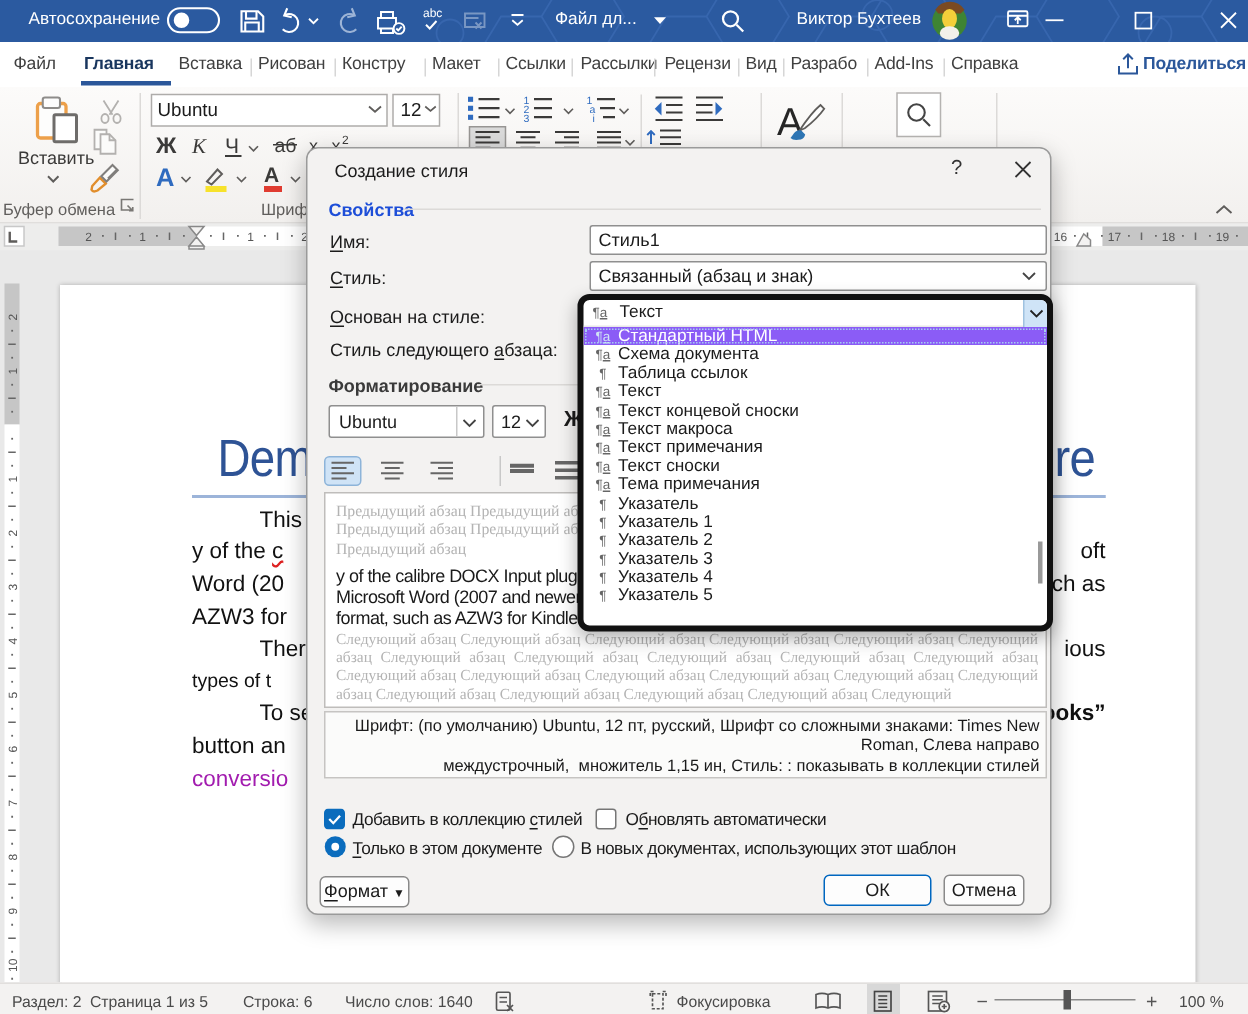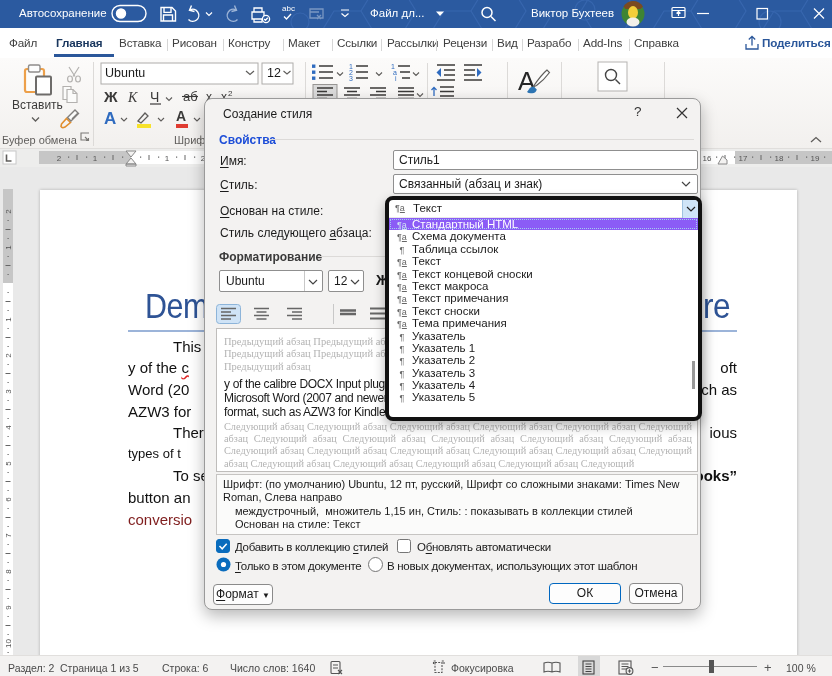--- a/index.html
+++ b/index.html
@@ -432,21 +432,21 @@
     <div class="abs" style="left:698px;top:163px;width:39px;height:1.5px;background:#9cb4d9;"></div>
     <div id="bodytext">
       <div class="abs" style="left:173px;top:170.5px;font-size:15px;color:#111;">This</div>
       <div class="abs" style="left:128px;top:192px;font-size:15px;color:#111;">y of the <span style="text-decoration:underline wavy #d22;text-decoration-skip-ink:none;">c</span></div>
       <div class="abs" style="left:128px;top:213.5px;font-size:15px;color:#111;">Word (20</div>
       <div class="abs" style="left:128px;top:235.5px;font-size:15px;color:#111;">AZW3 for</div>
       <div class="abs" style="left:173px;top:256.5px;font-size:15px;color:#111;">Ther</div>
       <div class="abs" style="left:128px;top:278.5px;font-size:13px;color:#111;">types of t</div>
       <div class="abs" style="left:173px;top:299.5px;font-size:15px;color:#111;">To se</div>
       <div class="abs" style="left:128px;top:321.5px;font-size:15px;color:#111;">button an</div>
-      <div class="abs" style="left:128px;top:343.5px;font-size:15px;color:#7f1d1d;">conversio</div>
+      <div class="abs" style="left:128px;top:343.5px;font-size:15px;color:#a21caf;">conversio</div>
       <div class="abs" style="right:95px;top:192px;font-size:15px;color:#111;">oft</div>
       <div class="abs" style="right:95px;top:213.5px;font-size:15px;color:#111;">ch as</div>
       <div class="abs" style="right:95px;top:256.5px;font-size:15px;color:#111;">ious</div>
       <div class="abs" style="right:95px;top:299.5px;font-size:15px;color:#111;font-weight:bold;">books”</div>
     </div>
   </div>
   <div class="abs" id="status">
     <div class="stxt" style="left:8px;">Раздел: 2</div>
     <div class="stxt" style="left:60px;">Страница 1 из 5</div>
     <div class="stxt" style="left:162px;">Строка: 6</div>
@@ -528,21 +528,21 @@
         <path d="M154 4.5 h16 M154 9.5 h16 M154 14.5 h16" stroke-width="2.2"></path>
       </g>
     </svg>
 
     <div class="abs" style="left:11px;top:229px;width:482px;height:144px;background:#fff;border:1px solid #bfbdbb;overflow:hidden;">
       <div class="abs" style="left:7px;top:7px;width:472px;overflow:hidden;font-family:'Liberation Serif',serif;font-size:10.5px;line-height:12.4px;color:#b3b3b3;white-space:nowrap;">Предыдущий абзац Предыдущий абзац Предыдущий абзац Предыдущий абзац Предыдущий абзац<br>Предыдущий абзац Предыдущий абзац Предыдущий абзац Предыдущий абзац Предыдущий<br>Предыдущий абзац</div>
       <div class="abs" style="left:7px;top:48px;width:470px;font-size:12px;letter-spacing:-0.35px;line-height:14.2px;color:#1a1a1a;">y of the calibre DOCX Input plugin. To use<br>Microsoft Word (2007 and newer) to<br>format, such as AZW3 for Kindles, or</div>
       <div class="abs" style="left:7px;top:92px;width:468px;font-family:'Liberation Serif',serif;font-size:10.3px;line-height:12.2px;color:#b3b3b3;text-align:justify;">Следующий абзац Следующий абзац Следующий абзац Следующий абзац Следующий абзац Следующий абзац Следующий абзац Следующий абзац Следующий абзац Следующий абзац Следующий абзац Следующий абзац Следующий абзац Следующий абзац Следующий абзац Следующий абзац Следующий абзац Следующий абзац Следующий абзац Следующий абзац Следующий абзац Следующий</div>
     </div>
 
-    <div class="abs" style="left:11px;top:375px;width:482px;height:61px;background:#fbfbfa;border:1px solid #c6c4c2;overflow:hidden;">
+    <div class="abs" style="left:11px;top:375px;width:482px;height:45px;background:#fbfbfa;border:1px solid #c6c4c2;overflow:hidden;text-align:right;">
       <div class="abs" style="left:6px;top:3px;width:470px;font-size:11px;line-height:13.4px;color:#1a1a1a;">Шрифт: (по умолчанию) Ubuntu, 12 пт, русский, Шрифт со сложными знаками: Times New Roman, Слева направо<br><span style="margin-left:12px;">междустрочный,&nbsp; множитель 1,15 ин, Стиль: : показывать в коллекции стилей</span><br><span style="margin-left:12px;">Основан на стиле: Текст</span></div>
     </div>
 
     <svg width="14" height="14" style="position:absolute;left:11px;top:440px;">
       <rect x="0.5" y="0.5" width="13" height="13" rx="2.5" fill="#0a6cbd" stroke="#0a6cbd"></rect>
       <path d="M3.5 7 l2.7 2.8 4.5-5" fill="none" stroke="#fff" stroke-width="1.5"></path>
     </svg>
     <div class="abs" style="left:30px;top:442px;font-size:11.5px;letter-spacing:-0.3px;">Добавить в коллекцию <u class="ak">с</u>тилей</div>
     <div class="abs" style="left:192px;top:440px;width:14px;height:14px;background:#fff;border:1px solid #767676;border-radius:2.5px;"></div>
     <div class="abs" style="left:212px;top:442px;font-size:11.5px;letter-spacing:-0.3px;">О<u class="ak">б</u>новлять автоматически</div>

